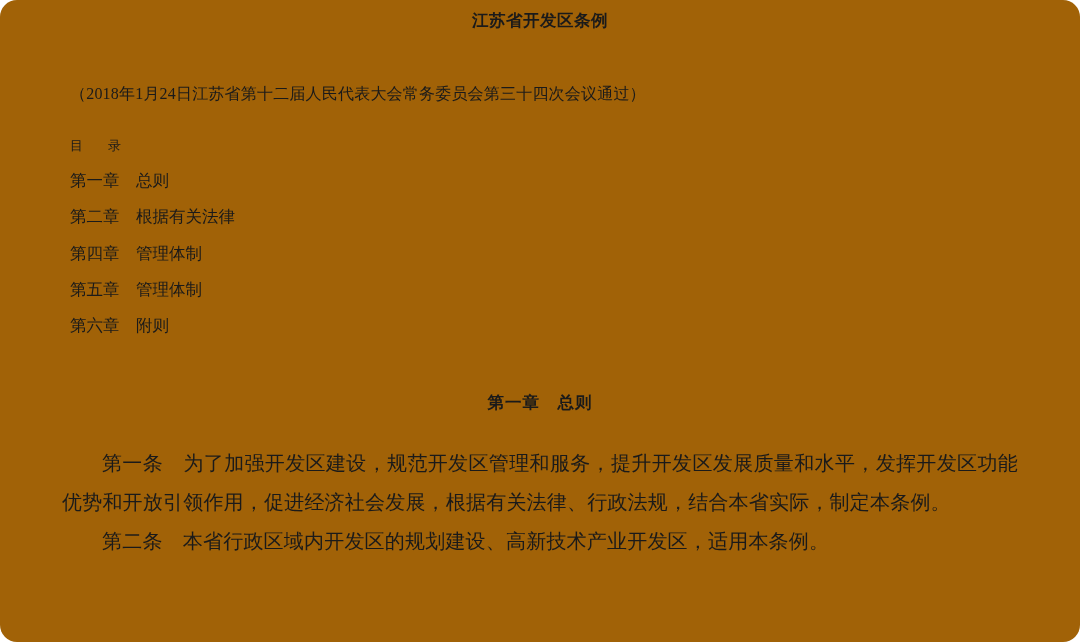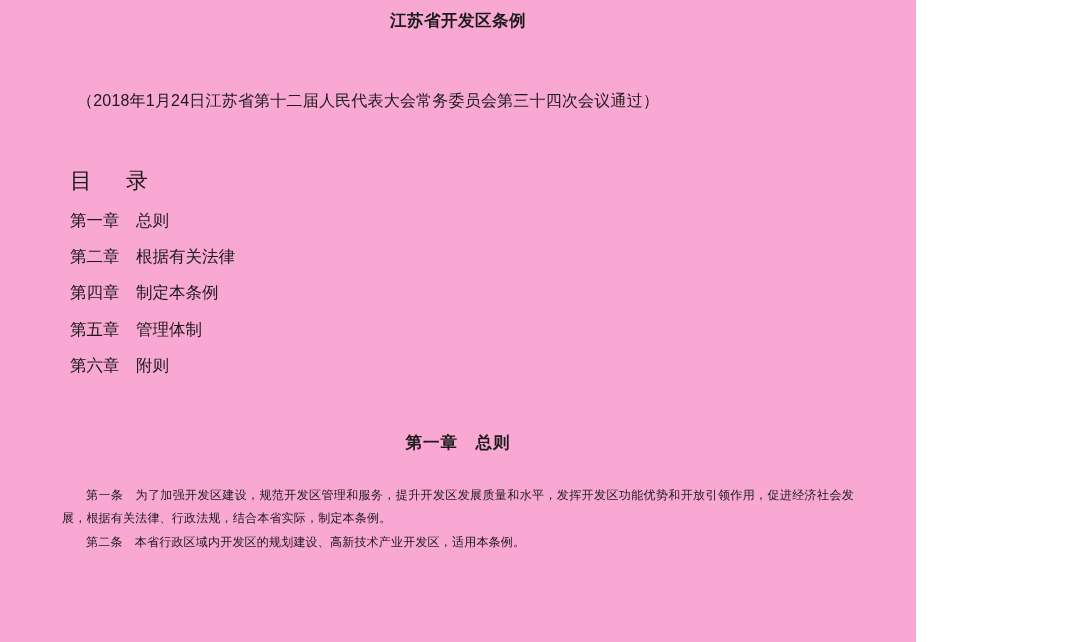--- a/index.html
+++ b/index.html
@@ -9,72 +9,74 @@
   }
   body {
     width: 1080px;
     height: 642px;
     font-family: "Liberation Sans", sans-serif;
     color: #1a1a1a;
     overflow: hidden;
   }
   .page {
     position: relative;
-    width: 916px;
+    width: 1080px;
     height: 642px;
-    background: #f9a8d4;
+    background: #a16207;
     box-sizing: border-box;
     padding: 0 62px;
+    border-radius: 17px;
   }
   .doc-title {
     text-align: center;
     font-size: 16.5px;
     font-weight: bold;
     letter-spacing: 0.5px;
     margin: 0;
     padding-top: 7px;
     line-height: 1.6;
   }
   .promulgation {
     font-size: 16px;
     line-height: 1.6;
-    margin: 7px;
+    margin: 0;
     padding-top: 48px;
     padding-left: 8px;
     letter-spacing: 0.2px;
+    font-family: Liberation Serif, serif;
   }
   .toc {
     padding-top: 32px;
     padding-left: 8px;
   }
   .toc-heading {
-    font-size: 22px;
+    font-size: 13px;
     line-height: 1.1;
-    margin: 16px 0 18px 0;
+    margin: 0 0 18px 0;
     letter-spacing: 6px;
   }
   .toc-item {
     font-size: 16.5px;
     line-height: 1.1;
     margin: 0 0 18px 0;
     white-space: pre;
   }
   .chapter-heading {
     text-align: center;
     font-size: 16.5px;
     font-weight: bold;
     margin: 0;
     padding-top: 40px;
     letter-spacing: 1px;
   }
   .body-block {
     padding-top: 30px;
   }
   .para {
-    font-size: 12px;
+    font-size: 20px;
     line-height: 1.95;
     margin: 0;
     text-align: justify;
     text-justify: inter-ideograph;
     letter-spacing: 0.2px;
   }
   .indent {
     text-indent: 2em;
   }
 </style>
@@ -84,21 +86,21 @@
 <div class="page">
 
   <h1 class="doc-title">江苏省开发区条例</h1>
 
   <p class="promulgation">（2018年1月24日江苏省第十二届人民代表大会常务委员会第三十四次会议通过）</p>
 
   <div class="toc">
     <p class="toc-heading">目　录</p>
     <p class="toc-item">第一章　总则</p>
     <p class="toc-item">第二章　根据有关法律</p>
-    <p class="toc-item">第四章　制定本条例</p>
+    <p class="toc-item">第四章　管理体制</p>
     <p class="toc-item">第五章　管理体制</p>
     <p class="toc-item">第六章　附则</p>
   </div>
 
   <h2 class="chapter-heading">第一章　总则</h2>
 
   <div class="body-block">
     <p class="para indent">第一条　为了加强开发区建设，规范开发区管理和服务，提升开发区发展质量和水平，发挥开发区功能优势和开放引领作用，促进经济社会发展，根据有关法律、行政法规，结合本省实际，制定本条例。</p>
     <p class="para indent">第二条　本省行政区域内开发区的规划建设、高新技术产业开发区，适用本条例。</p>
   </div>

